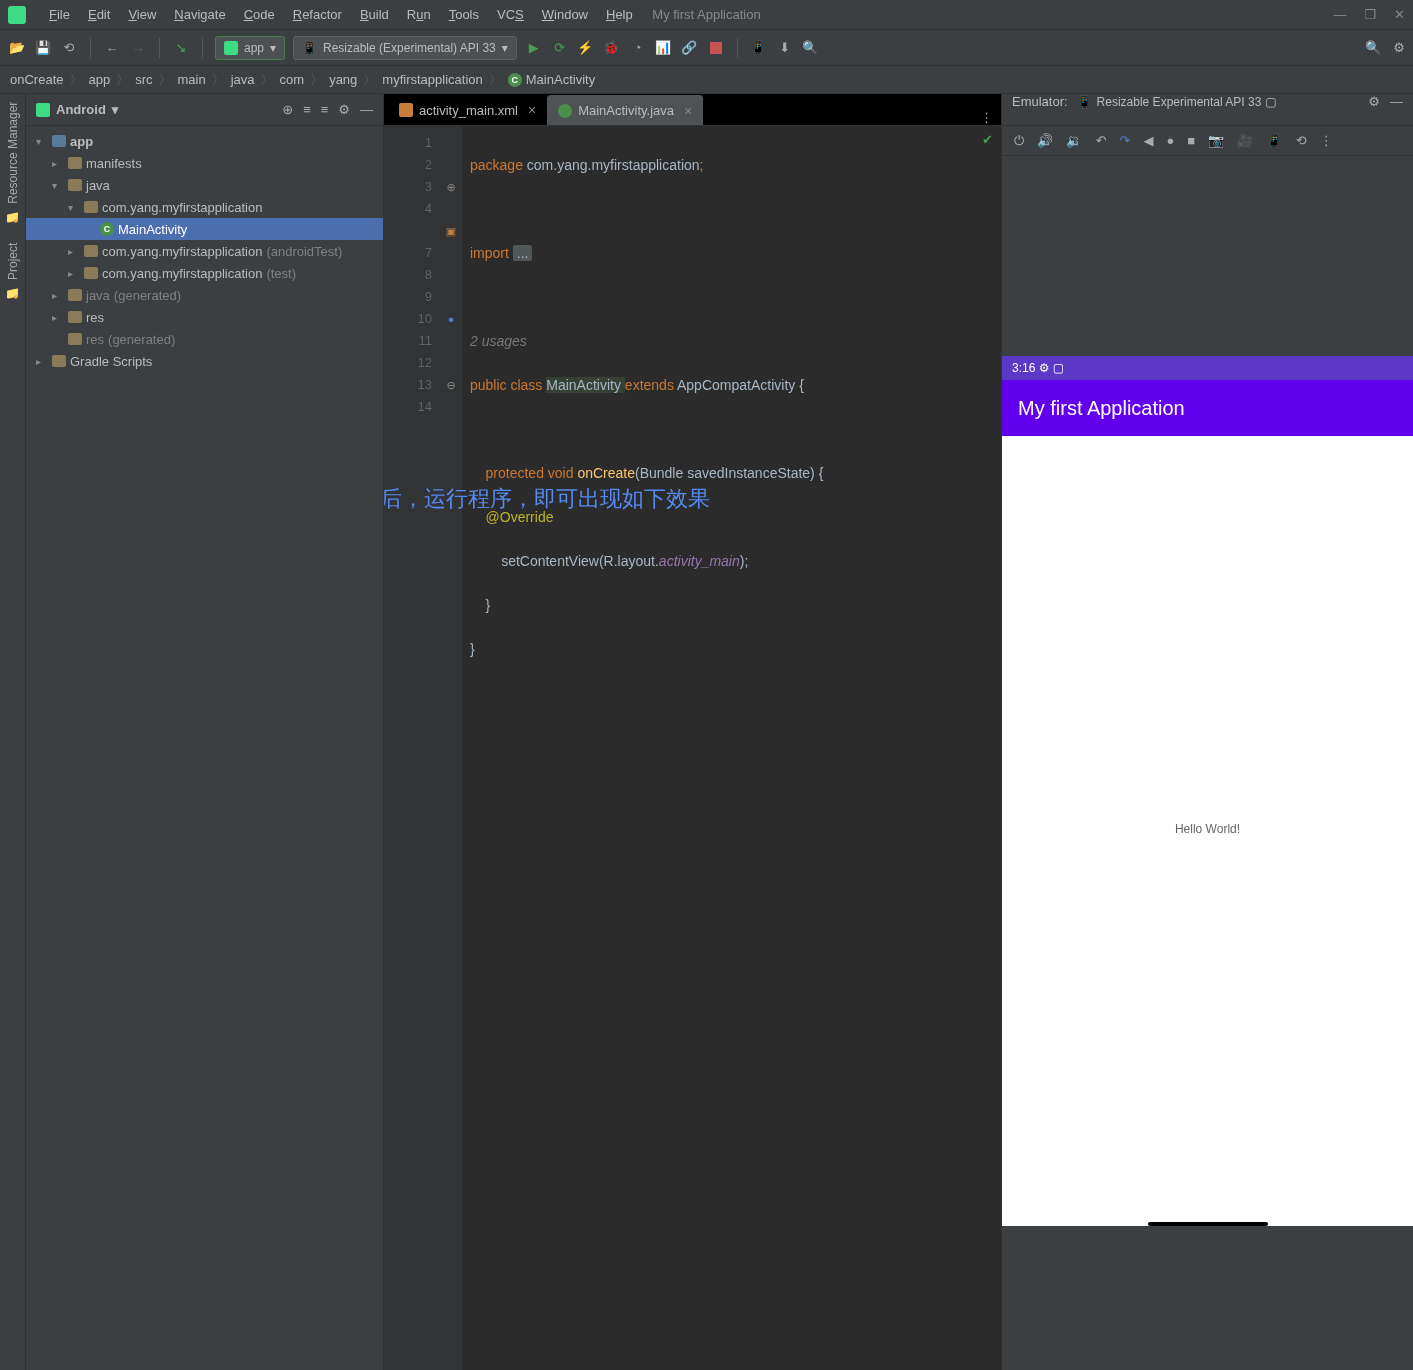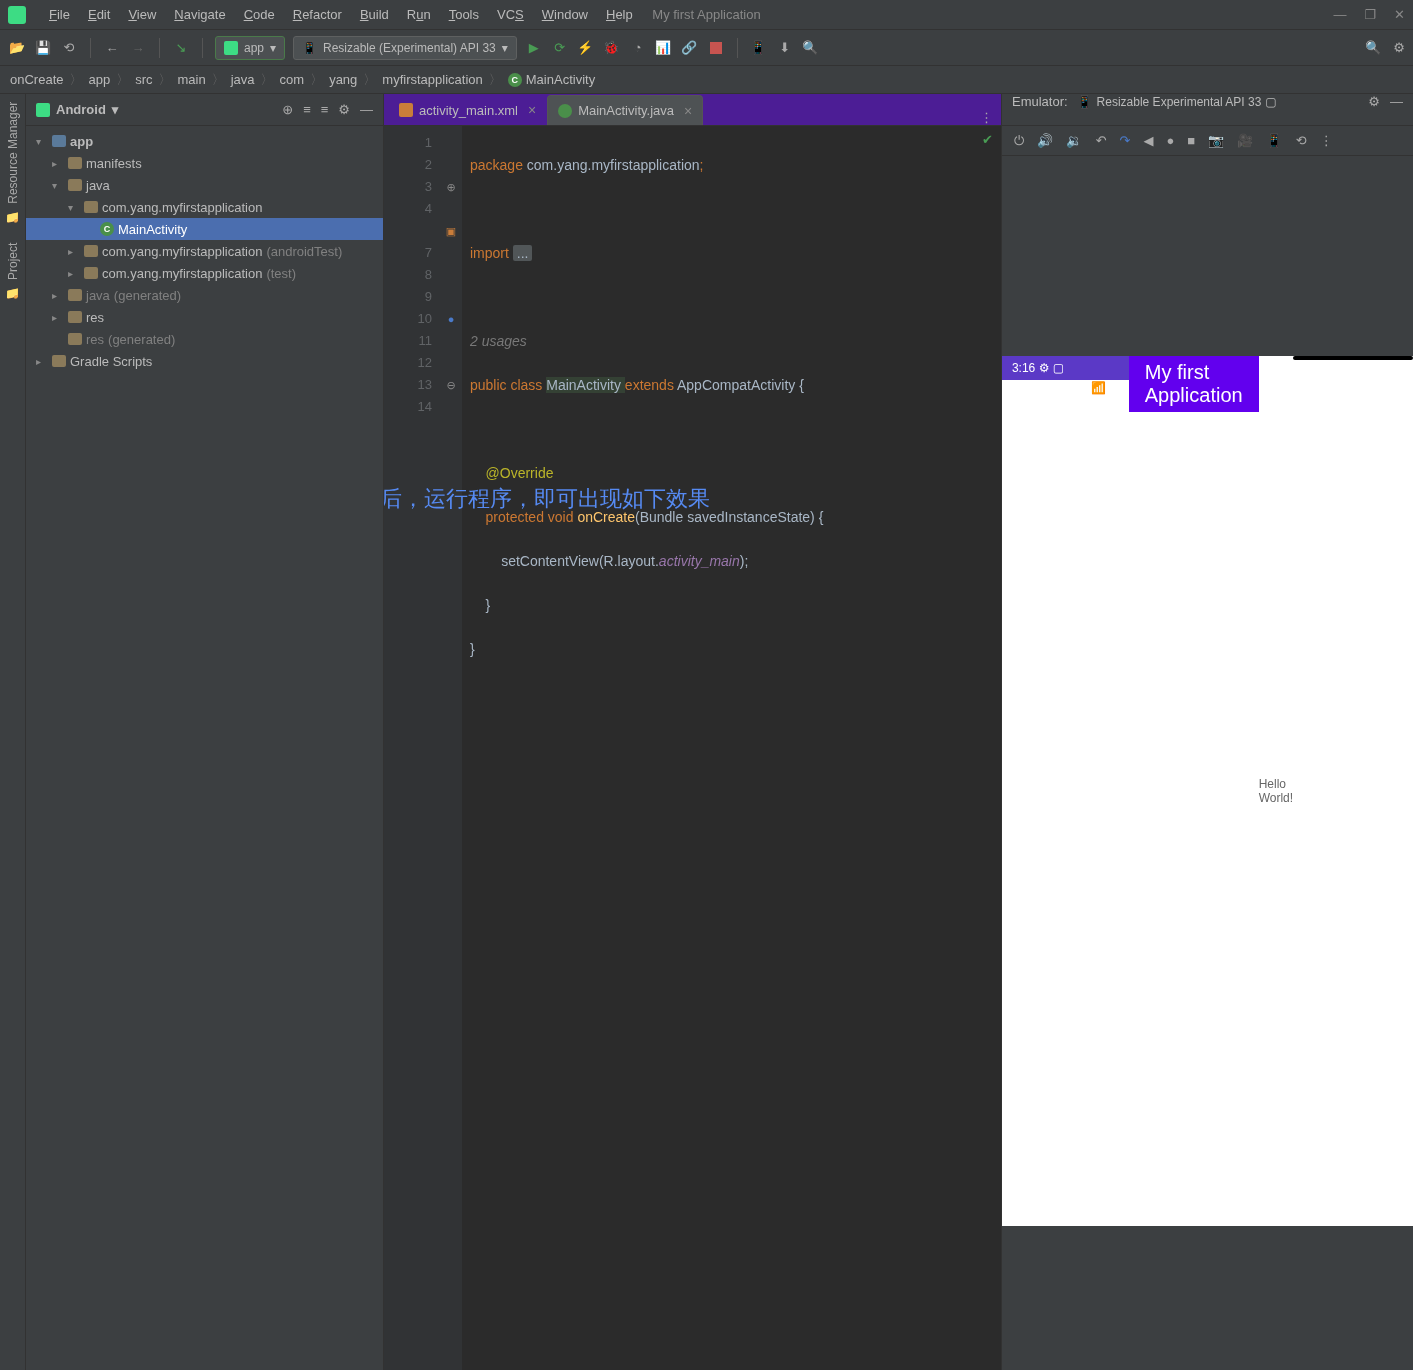--- a/index.html
+++ b/index.html
@@ -34,21 +34,21 @@
 .tree { padding:4px 0; font-size:13px; overflow:auto; }
 .tree .node { display:flex; align-items:center; height:22px; padding:0 8px; gap:4px; white-space:nowrap; }
 .tree .arrow { width:12px; color:#888; font-size:10px; }
 .tree .folder-ico { width:14px; height:12px; background:#8a7a5a; border-radius:2px; }
 .tree .mod-ico { width:14px; height:12px; background:#5a7a9a; border-radius:2px; }
 .tree .class-ico { width:14px; height:14px; background:#4a8f4a; border-radius:50%; display:inline-flex; align-items:center; justify-content:center; color:#fff; font-size:9px; font-weight:bold; }
 .tree .sel { background:#4b6eaf; color:#fff; }
 .tree .gray { color:#808080; }
 .tree .d0{padding-left:10px}.tree .d1{padding-left:26px}.tree .d2{padding-left:42px}.tree .d3{padding-left:58px}
 .editor-area { flex:1; display:flex; flex-direction:column; background:#2b2b2b; min-width:0; }
-.tabs { height:32px; background:#4c1d95; display:flex; align-items:flex-end; border-bottom:1px solid #323232; padding-left:4px; }
+.tabs { height:32px; background:#000000; display:flex; align-items:flex-end; border-bottom:1px solid #323232; padding-left:4px; }
 .tabs .tab { height:30px; display:flex; align-items:center; padding:0 10px; gap:6px; font-size:13px; border:1px solid transparent; border-top-left-radius:4px;border-top-right-radius:4px;}
 .tabs .tab.active { background:#4e5254; border:1px solid #555; border-bottom:none; }
 .tabs .tab .xml-ico { width:14px;height:14px;background:#c97d3a;border-radius:2px; }
 .tabs .tab .java-ico { width:14px;height:14px;background:#4a8f4a;border-radius:50%; }
 .tabs .close { color:#888; margin-left:4px; font-size:14px; }
 .tabs .more { margin-left:auto; margin-right:8px; color:#aaa; }
 .code-wrap { flex:1; display:flex; position:relative; overflow:hidden; }
 .gutter { width:56px; background:#313335; text-align:right; padding:6px 8px 0 0; color:#606366; font-family:Consolas,monospace; font-size:13px; line-height:22px; }
 .gutter .ln { height:22px; }
 .gut-icons { width:22px; background:#313335; padding-top:6px; }
@@ -59,21 +59,21 @@
 .overlay-text { position:absolute; left:-180px; top:358px; color:#568af2; font-family:"SimSun","Microsoft YaHei",serif; font-size:22px; pointer-events:none; white-space:nowrap; }
 .inspect-ok { position:absolute; right:8px; top:6px; color:#499c54; }
 .emulator-pane { width:412px; background:#3c3f41; display:flex; flex-direction:column; border-left:1px solid #323232; }
 .emu-head { height:32px; display:flex; align-items:flex-start; padding:0 10px; gap:10px; border-bottom:1px solid #323232; justify-content:space-between;}
 .emu-head .left{display:flex;align-items:center;gap:10px}
 .emu-head .title { font-size:13px; }
 .emu-head .dev { display:flex; align-items:center; gap:4px; font-size:12px; }
 .emu-head .ico{color:#aaa}
 .emu-tools { height:30px; display:flex; align-items:center; gap:13px; padding:0 12px; color:#aaa; border-bottom:1px solid #323232;}
 .emu-screen-wrap { flex:1; background:#3c3f41; padding-top:200px; display:flex; justify-content:center; }
-.phone { width:412px; height:870px; background:#fff; display:flex; flex-direction:row; }
+.phone { width:412px; height:870px; background:#fff; display:flex; flex-direction:column; }
 .statusbar { height:24px; background:#5b39c6; color:#fff; display:flex; align-items:center; padding:0 10px; font-size:12px; }
 .statusbar .right { margin-left:auto; display:flex; gap:6px; align-items:center;margin-top:40px;}
 .appbar { height:56px; background:#6200ee; color:#fff; display:flex; align-items:center; padding:0 16px; font-size:20px; font-weight:500; }
 .phone-body { flex:1; display:flex; align-items:center; justify-content:center; color:#666; font-size:12px; }
 .navhint { height:4px; display:flex; justify-content:center; align-items:center;}
 .navhint .bar{width:120px;height:4px;background:#000;border-radius:2px;}
 </style>
 </head>
 <body>
 
@@ -299,22 +299,22 @@
           <div class="gi"></div>
       </div>
       <div class="code">
 <div><span class="kw">package</span><span> com.yang.myfirstapplication</span><span class="kw">;</span></div>
 <div> </div>
 <div><span class="kw">import</span> <span class="dim">...</span></div>
 <div> </div>
 <div class="hint">2 usages</div>
 <div><span class="kw">public </span><span class="kw">class </span><span style="background:#344134">MainActivity </span><span class="kw">extends </span><span>AppCompatActivity</span> {</div>
 <div> </div>
+<div>    <span class="kw">protected </span><span class="kw">void </span><span class="fn">onCreate</span><span>(Bundle savedInstanceState)</span> {</div>
 <div>    <span class="ann">@Override</span></div>
-<div>    <span class="kw">protected </span><span class="kw">void </span><span class="fn">onCreate</span><span>(Bundle savedInstanceState)</span> {</div>
 <div>        <span>setContentView(R.layout.</span><span class="ref">activity_main</span><span>);</span></div>
 <div>    }</div>
 <div>}</div>
       </div>
       <span class="inspect-ok">✔</span>
       <div class="overlay-text">在开启虚拟设备之后，运行程序，即可出现如下效果</div>
     </div>
   </div>
 
   <div class="emulator-pane">

